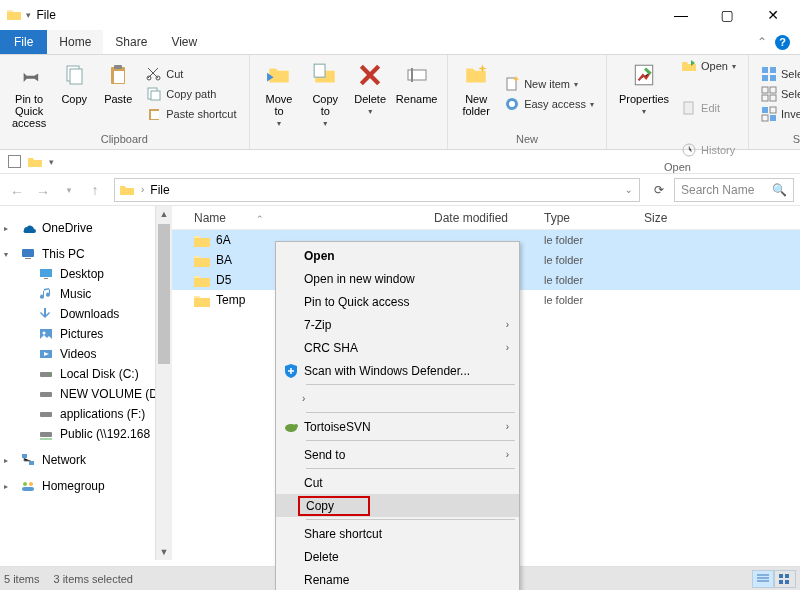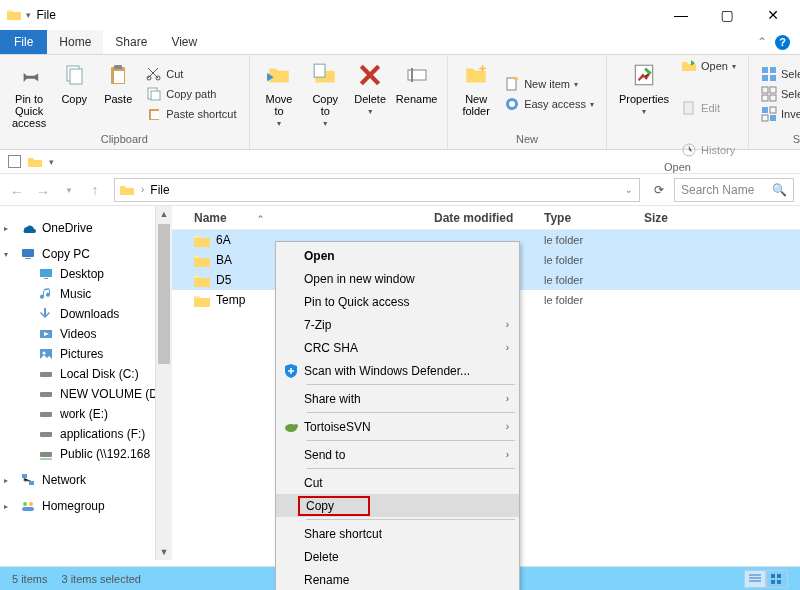--- a/index.html
+++ b/index.html
@@ -52,21 +52,21 @@
 .side-item.sub { padding-left: 38px; }
 .side-item.root { margin-top: 6px; }
 .side-item .tri { width: 10px; color: #666; font-size: 8px; margin-left: -14px; }
 .side-icon { width: 16px; height: 16px; flex-shrink: 0; }
 
 .vscroll { width: 17px; background: #f0f0f0; border-left: 1px solid #e0e0e0; position: relative; }
 .vscroll .thumb { position: absolute; left: 2px; right: 2px; top: 18px; height: 140px; background: #c2c2c2; border-radius: 0; }
 .vscroll .arrow { position: absolute; left:0; right:0; height: 16px; display:flex; align-items:center; justify-content:center; font-size:9px; color:#666; }
 
 .filelist { flex: 1; position: relative; }
-.colheaders { display: flex; height: 24px; align-items: center; border-bottom: 1px solid #eee; font-size: 12px; color: #444; padding-left: 22px; font-weight: bold; }
+.colheaders { display: flex; height: 24px; align-items: center; border-bottom: 1px solid #eee; font-size: 12px; color: #444; padding-left: 22px; }
 .col-name { width: 240px; }
 .col-date { width: 110px; }
 .col-type { width: 100px; }
 .col-size { width: 60px; }
 .sort-ind { font-size: 9px; color: #888; margin-left: 30px; }
 
 .row-item { display: flex; align-items: center; height: 20px; padding-left: 22px; font-size: 12px; }
 .row-item .cell-name { width: 240px; display: flex; align-items: center; gap: 6px; }
 .row-item .cell-date { width: 110px; color: #555; font-size: 11px; }
 .row-item .cell-type { width: 100px; color: #555; font-size: 11px; }
@@ -78,21 +78,21 @@
 .context-menu { position: absolute; left: 275px; top: 241px; width: 245px; background: #f2f2f2; border: 1px solid #b8b8b8; box-shadow: 2px 2px 4px rgba(0,0,0,0.2); padding: 2px 0; z-index: 100; }
 .ctx-item { display: flex; align-items: center; height: 23px; padding: 0 10px 0 4px; font-size: 12px; position: relative; }
 .ctx-item .ctx-icon { width: 22px; display: flex; align-items: center; justify-content: center; }
 .ctx-item .ctx-label { flex: 1; padding-left: 2px; }
 .ctx-item .ctx-arrow { font-size: 10px; color: #555; }
 .ctx-item.highlighted { background: #dcdcdc; }
 .ctx-sep { height: 1px; background: #c8c8c8; margin: 2px 4px 2px 30px; }
 .ctx-item.boxed .ctx-label { border: 2px solid #cc0000; padding: 1px 6px; margin-left: -4px; width: 72px; flex: 0 0 auto; }
 
 
-.statusbar { position: absolute; bottom: 0; left: 0; right: 0; height: 24px; border-top: 1px solid #e0e0e0; display: flex; align-items: center; padding: 0 12px; font-size: 11px; color: #555; background: #7dd3fc; gap: 14px; }
+.statusbar { position: absolute; bottom: 0; left: 0; right: 0; height: 24px; border-top: 1px solid #e0e0e0; display: flex; align-items: center; padding: 0 4px; font-size: 11px; color: #555; background: #e5e5e5; gap: 14px; }
 .statusbar .viewbtns { margin-left: auto; display: flex; gap: 0; }
 .viewbtn { width: 22px; height: 18px; border: 1px solid #bcd; display: flex; align-items: center; justify-content: center; }
 .viewbtn.active { background: #cce8ff; }
 
 
 svg { display: block; }
 </style>
 </head>
 <body>
 
@@ -402,21 +402,21 @@
         <span>OneDrive</span>
       </div>
     <div class="side-item root">
         <span class="tri">▾</span>
         <span class="side-icon">
           <svg viewBox="0 0 16 16">
             <rect x="2" y="3" width="12" height="8" fill="#3b7dc4" rx="1"></rect>
             <rect x="5" y="12" width="6" height="1" fill="#888"></rect>
           </svg>
         </span>
-        <span>Copy PC</span>
+        <span>This PC</span>
       </div>
     <div class="side-item sub">
         <span class="side-icon">
           <svg viewBox="0 0 16 16">
             <rect x="2" y="3" width="12" height="8" fill="#4aa3df"></rect>
             <rect x="6" y="12" width="4" height="1" fill="#888"></rect>
           </svg>
         </span>
         <span>Desktop</span>
       </div>
@@ -428,64 +428,56 @@
         </span>
         <span>Music</span>
       </div>
     <div class="side-item sub">
         <span class="side-icon">
           <svg viewBox="0 0 16 16">
             <path fill="#5b9bd5" d="M8 2v7l3-3 1 1-5 5-5-5 1-1 3 3V2z"></path>
           </svg>
         </span>
         <span>Downloads</span>
-      </div>
-    <div class="side-item sub">
-        <span class="side-icon">
-          <svg viewBox="0 0 16 16">
-            <rect x="2" y="4" width="12" height="8" fill="#5b9bd5"></rect>
-            <path fill="#fff" d="M6 6l5 2-5 2z"></path>
-          </svg>
-        </span>
-        <span>Videos</span>
       </div>
     <div class="side-item sub">
         <span class="side-icon">
           <svg viewBox="0 0 16 16">
             <rect x="2" y="3" width="12" height="10" fill="#5b9bd5"></rect>
             <circle cx="6" cy="7" r="1.5" fill="#fff"></circle>
             <path fill="#fff" d="M2 13l4-4 3 3 2-2 3 3z"></path>
           </svg>
         </span>
         <span>Pictures</span>
       </div>
     <div class="side-item sub">
         <span class="side-icon">
           <svg viewBox="0 0 16 16">
+            <rect x="2" y="4" width="12" height="8" fill="#5b9bd5"></rect>
+            <path fill="#fff" d="M6 6l5 2-5 2z"></path>
+          </svg>
+        </span>
+        <span>Videos</span>
+      </div>
+    <div class="side-item sub">
+        <span class="side-icon">
+          <svg viewBox="0 0 16 16">
             <rect x="2" y="6" width="12" height="5" fill="#888" rx="1"></rect>
             <circle cx="12" cy="8.5" r="1" fill="#4caf50"></circle>
           </svg>
         </span>
         <span>Local Disk (C:)</span>
       </div>
     <div class="side-item sub">
         <span class="side-icon">
           <svg viewBox="0 0 16 16">
             <rect x="2" y="6" width="12" height="5" fill="#888" rx="1"></rect>
           </svg>
         </span>
         <span>NEW VOLUME (D:)</span>
-      </div>
-    <div class="side-item sub">
-        <span class="side-icon">
-          <svg viewBox="0 0 16 16">
-            <rect x="2" y="6" width="12" height="5" fill="#888" rx="1"></rect>
-          </svg>
-        </span>
-        <span>work (E:)</span>
       </div>
     <div class="side-item sub">
         <span class="side-icon">
           <svg viewBox="0 0 16 16">
             <rect x="2" y="6" width="12" height="5" fill="#888" rx="1"></rect>
           </svg>
         </span>
         <span>applications (F:)</span>
       </div>
     <div class="side-item sub">
@@ -610,21 +602,20 @@
         <svg width="16" height="16" viewBox="0 0 16 16">
           <path fill="#1e88e5" d="M8 1l6 2v5c0 4-3 6-6 7-3-1-6-3-6-7V3z"></path>
           <path fill="#fff" d="M5 8h6M8 5v6" stroke="#fff" stroke-width="1.5"></path>
         </svg>
       </span>
       <span class="ctx-label">Scan with Windows Defender...</span>
     </div>
   <div class="ctx-sep"></div>
   <div class="ctx-item">
       <span class="ctx-icon"></span>
-      <span class="ctx-label">Share with</span>
       <span class="ctx-arrow">›</span>
     </div>
   <div class="ctx-sep"></div>
   <div class="ctx-item">
       <span class="ctx-icon">
         <svg width="16" height="16" viewBox="0 0 16 16">
           <ellipse cx="8" cy="9" rx="6" ry="4" fill="#6b9e3f"></ellipse>
           <circle cx="13" cy="7" r="2" fill="#6b9e3f"></circle>
         </svg>
       </span>

